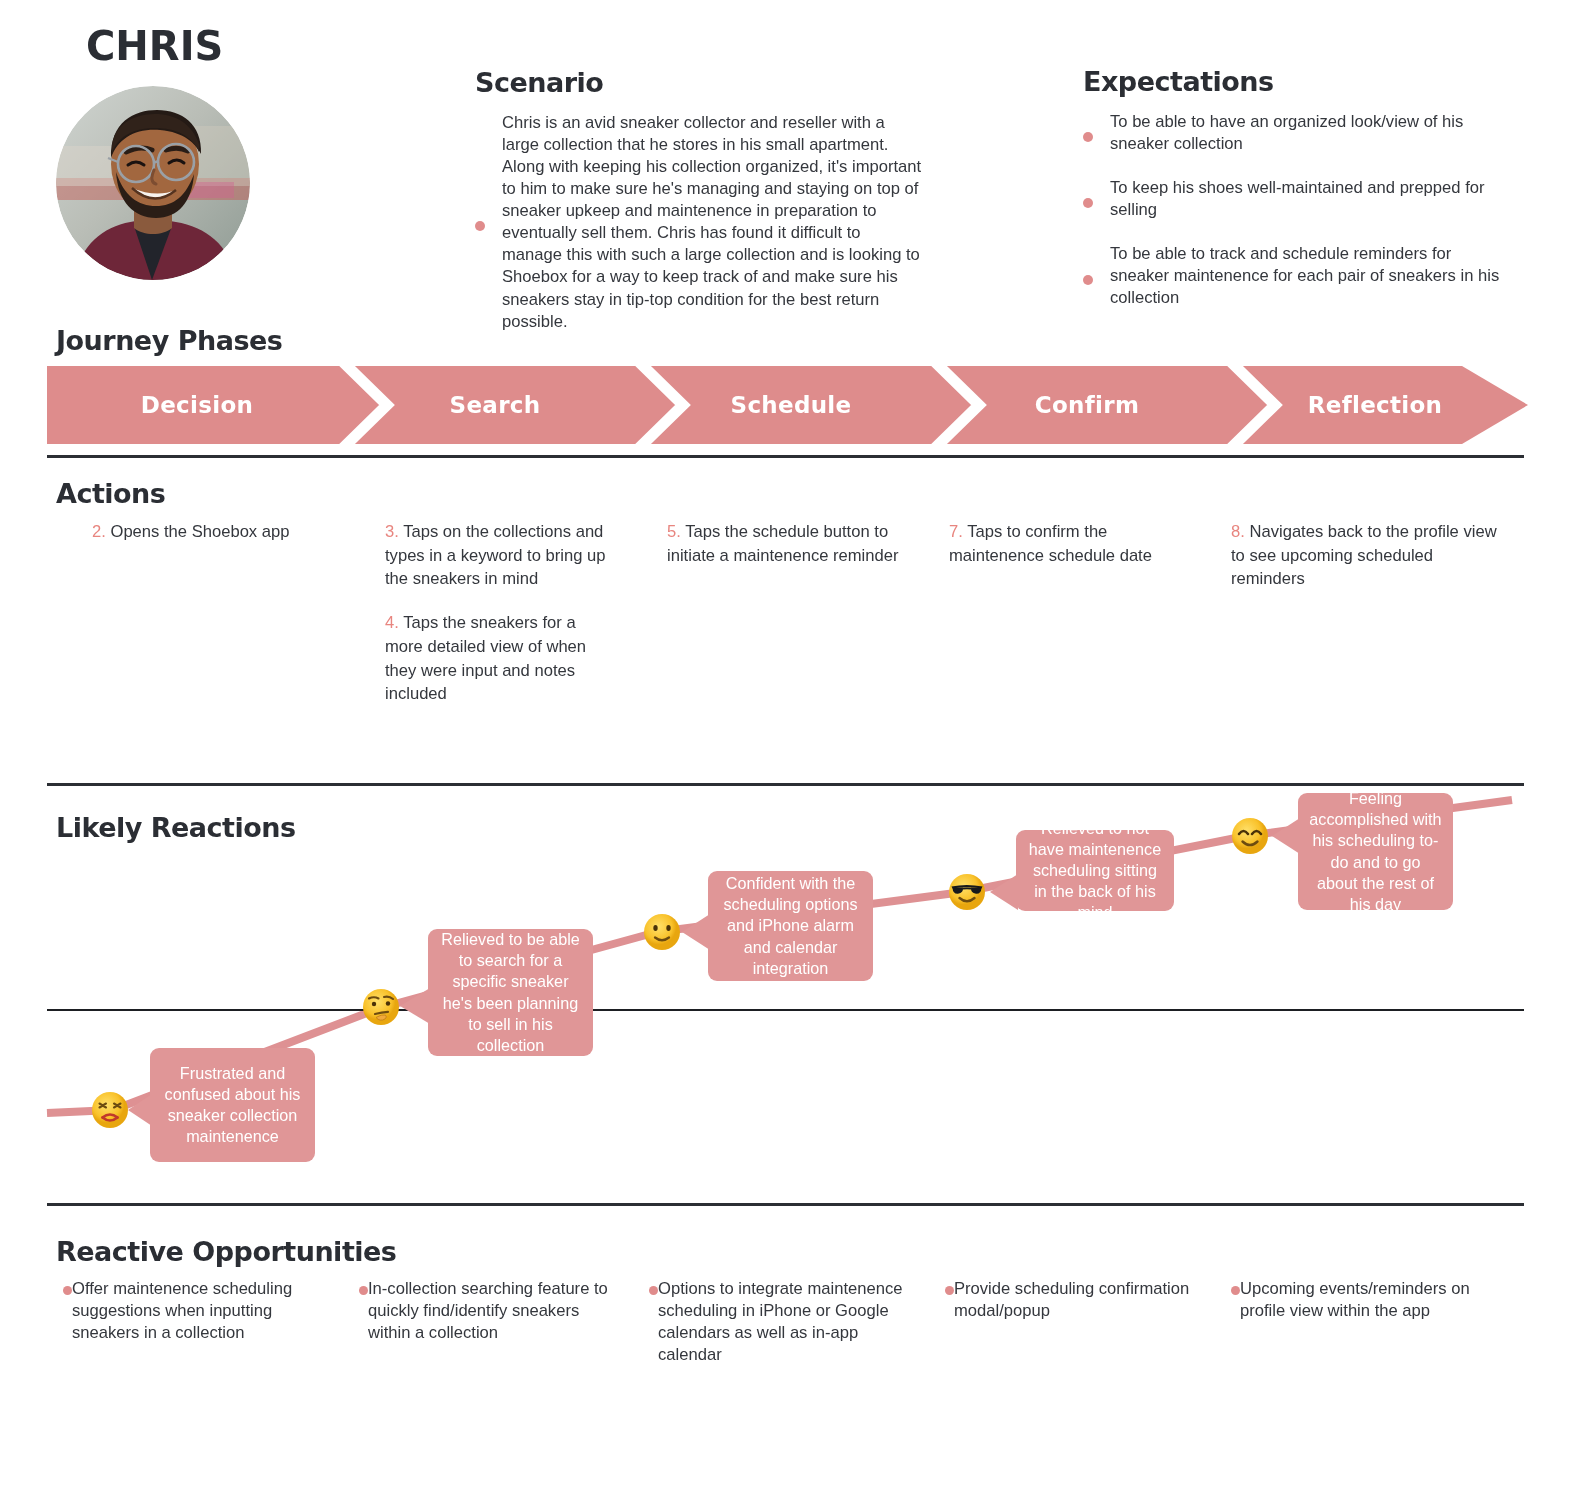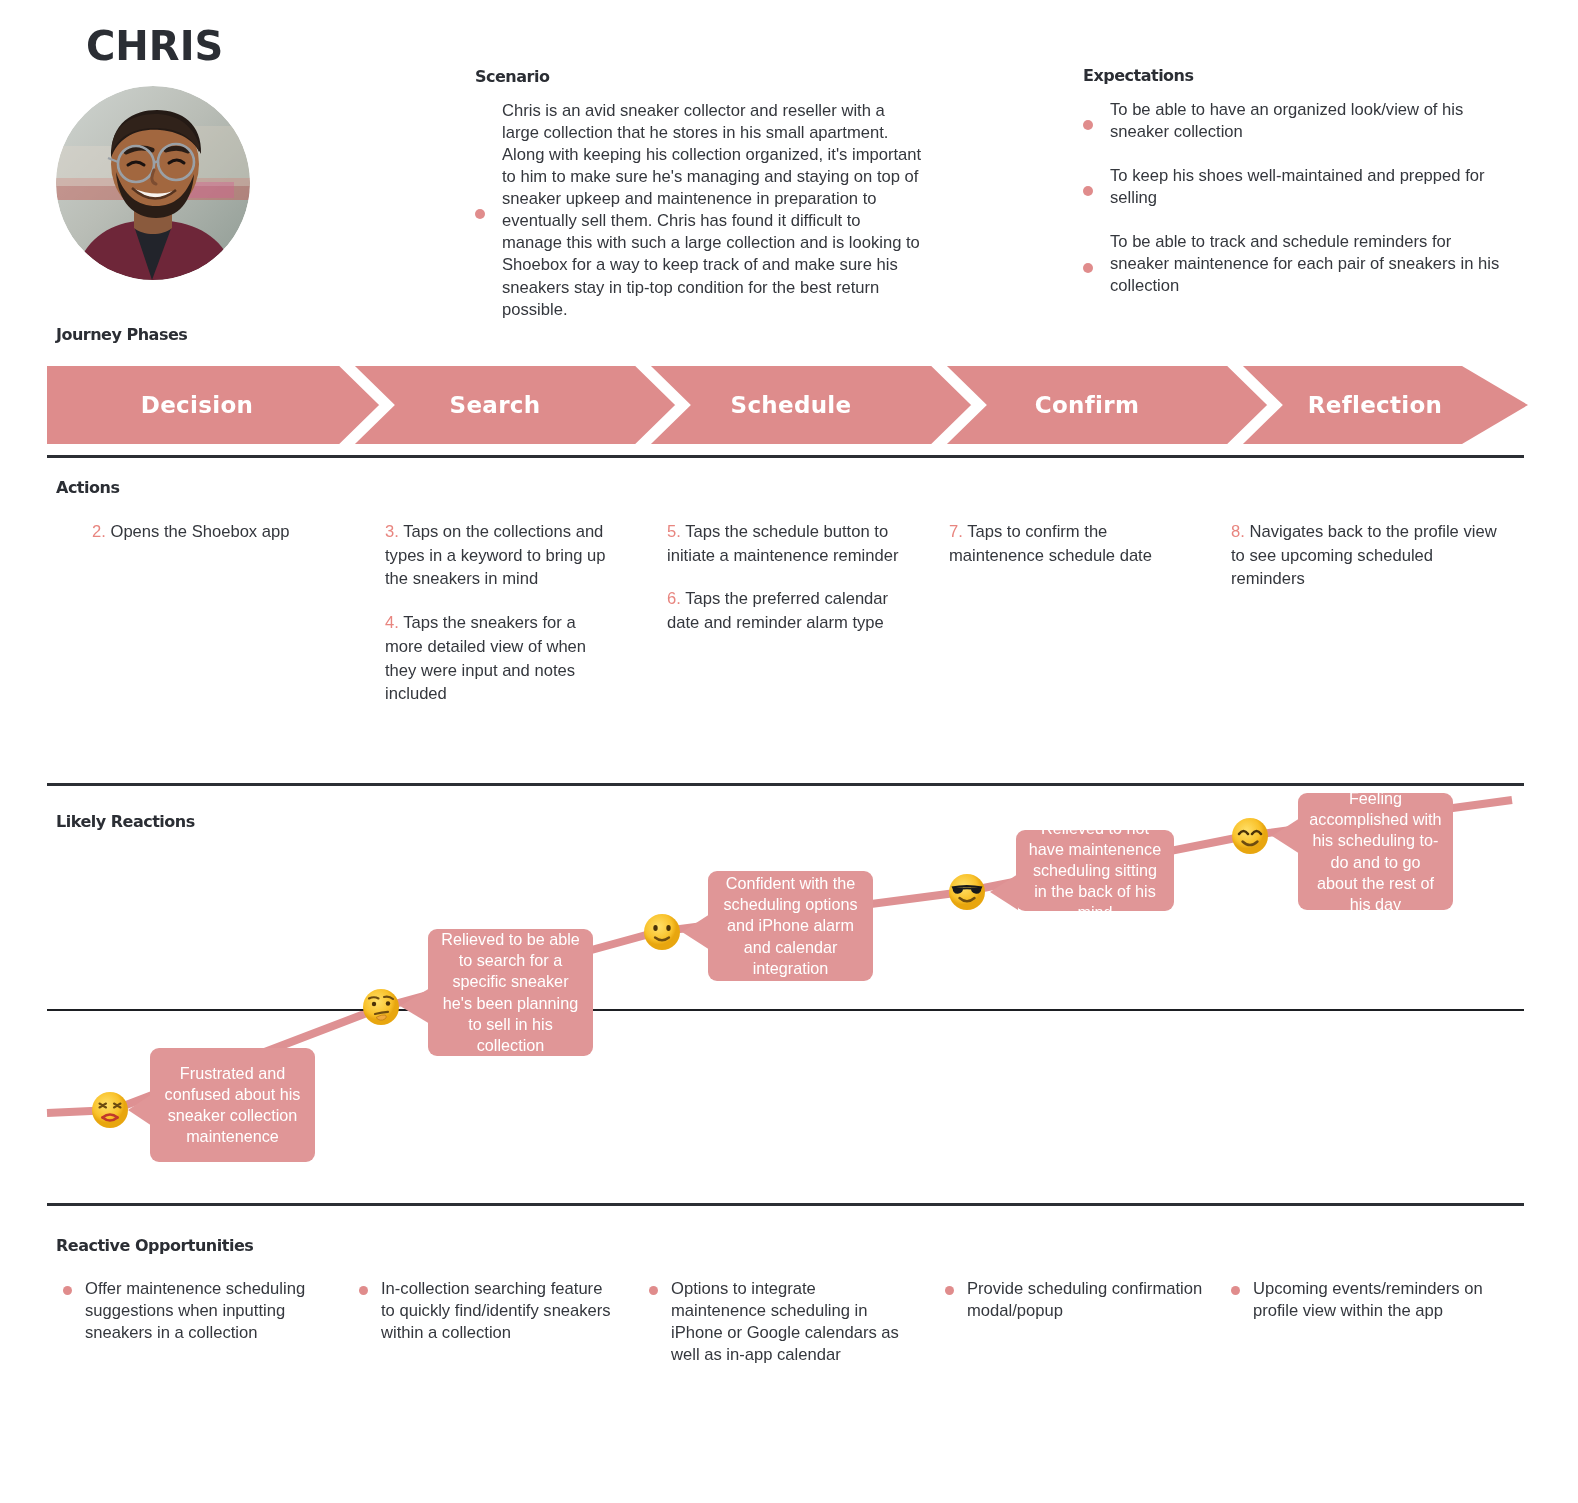--- a/index.html
+++ b/index.html
@@ -15,21 +15,21 @@
   .h-big {
     font-family: "DejaVu Sans", sans-serif;
     font-weight: 700;
     letter-spacing: -0.5px;
     color: #2b2e34;
   }
   .persona-name {
     position: absolute; left: 86px; top: 23px;
     font-size: 40px; letter-spacing: 0px;
   }
-  .sec-title { font-size: 16px; }
+  .sec-title { font-size: 27px; }
 
   
   .avatar {
     position: absolute; left: 56px; top: 86px;
     width: 194px; height: 194px; border-radius: 50%;
     overflow: hidden;
   }
   .avatar svg { display: block; }
 
   
@@ -110,21 +110,21 @@
     display: flex; align-items: center; justify-content: center;
   }
   .emoji svg { display: block; }
 
   
   .ro-title { position: absolute; left: 56px; top: 1236px; }
   .ro-wrap {
     position: absolute; left: 47px; top: 1278px; width: 1481px;
     display: flex;
   }
-  .ro-col { width: 296px; padding-right: 24px; display: flex; gap: 13px; align-items: flex-start; }
+  .ro-col { width: 296px; padding-right: 24px; display: flex; align-items: flex-start; }
   .ro-col.c1 { padding-left: 16px; }
   .ro-col.c2 { padding-left: 16px; }
   .ro-col.c3 { padding-left: 10px; }
   .ro-col.c4 { padding-left: 10px; }
   .ro-col.c5 { padding-left: 0px; }
   .ro-dot {
     flex: 0 0 auto; width: 9px; height: 9px; border-radius: 50%;
     background: #e08c8c; margin-top: 8px;
   }
   .ro-text { font-size: 16.6px; line-height: 1.33; color: #34373d; }
@@ -260,24 +260,20 @@
       <div class="act-item">
         <span class="act-num">4.</span>
         <span>Taps the sneakers for a more detailed view of when they were input and notes included</span>
       </div>
     </div>
     <div class="act-col c3">
       <div class="act-item">
         <span class="act-num">5.</span>
         <span>Taps the schedule button to initiate a maintenence reminder</span>
       </div>
-      <div class="act-item">
-        <span class="act-num">6.</span>
-        <span>Taps the preferred calendar date and reminder alarm type</span>
-      </div>
     </div>
     <div class="act-col c4">
       <div class="act-item">
         <span class="act-num">7.</span>
         <span>Taps to confirm the maintenence schedule date</span>
       </div>
     </div>
     <div class="act-col c5">
       <div class="act-item">
         <span class="act-num">8.</span>

